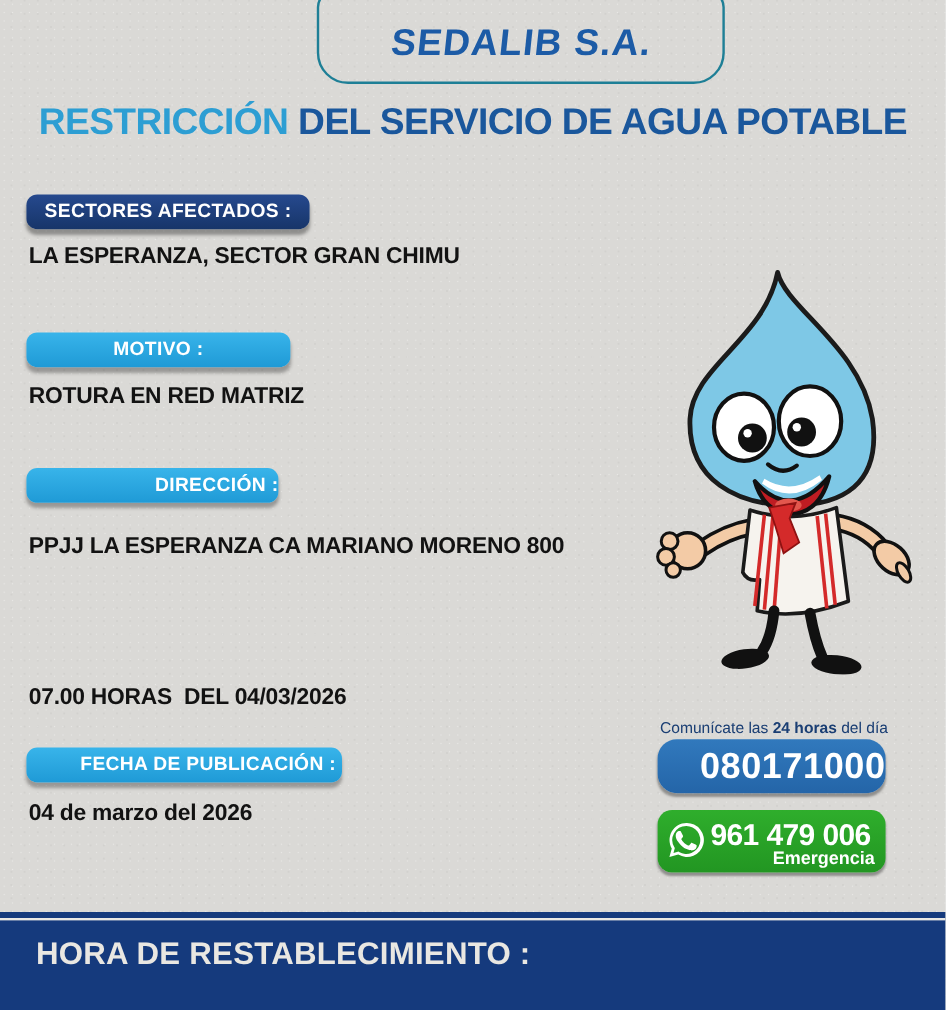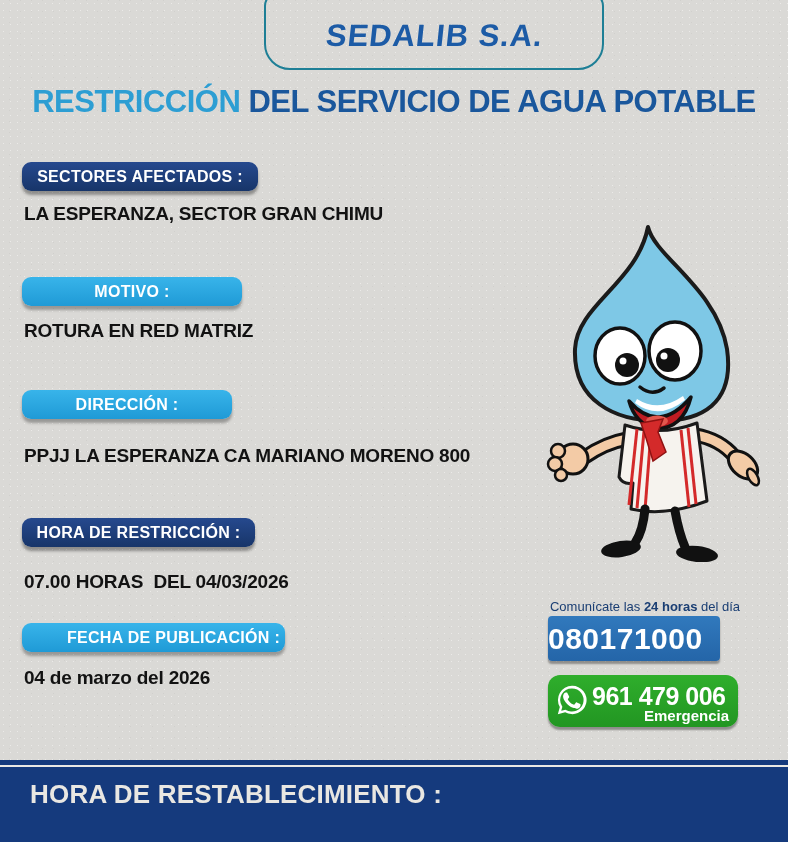--- a/index.html
+++ b/index.html
@@ -42,24 +42,24 @@
     position:absolute; left:24px; color:#121212; font-weight:700; font-size:19px;
     letter-spacing:-.2px; white-space:pre-wrap;
   }
   
   .cc-title{position:absolute; left:540px; top:576px; width:210px; text-align:center;
     color:#1a3e73; font-weight:800; font-size:21px; letter-spacing:.4px; white-space:nowrap;}
   .cc-sub{position:absolute; left:540px; top:599px; width:210px; text-align:center;
     color:#1a3e73; font-size:13px; white-space:nowrap;}
   .cc-sub b{font-weight:800;}
   .btn-phone{
-    position:absolute; left:548px; top:616px; width:172px; height:45px;
-    background:linear-gradient(180deg,#3179bd,#2465a8); border-radius:4px;
+    position:absolute; left:548px; top:616px; width:190px; height:45px;
+    background:linear-gradient(180deg,#3179bd,#2465a8); border-radius:16px;
     box-shadow:0 3px 2px rgba(0,0,0,.35);
-    display:flex; align-items:center; justify-content:flex-start;
+    display:flex; align-items:center; justify-content:flex-end;
     color:#fff; font-weight:800; font-size:30px; letter-spacing:.5px; cursor:pointer;
   }
   .btn-wa{
     position:absolute; left:548px; top:675px; width:190px; height:52px;
     background:linear-gradient(180deg,#2fae2c,#229622); border-radius:12px;
     box-shadow:0 3px 2px rgba(0,0,0,.35); cursor:pointer;
   }
   .wa-icon{position:absolute; left:7px; top:8px; width:34px; height:34px;}
   .wa-number{position:absolute; left:44px; top:7px; color:#fff; font-weight:800; font-size:25px; letter-spacing:-.5px; white-space:nowrap;}
   .wa-label{position:absolute; right:9px; bottom:3px; color:#fff; font-weight:700; font-size:15px;}
@@ -85,28 +85,25 @@
   <div class="pill navy" style="top:162px; width:236px;">
     <span>SECTORES AFECTADOS :</span>
   </div>
   <div class="section-value" style="top:203px;">LA ESPERANZA, SECTOR GRAN CHIMU</div>
 
   <div class="pill sky" style="top:277px; width:220px;">
     <span>MOTIVO :</span>
   </div>
   <div class="section-value" style="top:320px;">ROTURA EN RED MATRIZ</div>
 
-  <div class="pill sky" style="top:390px; width:210px;">
+  <div class="pill sky" style="top:390px; width:210px;justify-content:flex-end;">
     <span>DIRECCIÓN :</span>
   </div>
   <div class="section-value" style="top:445px;">PPJJ LA ESPERANZA CA MARIANO MORENO 800</div>
 
-  <div class="pill navy" style="top:518px; width:233px;">
-    <span>HORA DE RESTRICCIÓN :</span>
-  </div>
   <div class="section-value" style="top:571px;">07.00 HORAS  DEL 04/03/2026</div>
 
   <div class="pill sky" style="top:623px; width:223px;padding-left:40px;">
     <span>FECHA DE PUBLICACIÓN :</span>
   </div>
   <div class="section-value" style="top:667px;">04 de marzo del 2026</div>
 
   <svg class="mascot" viewBox="0 0 230 340" aria-hidden="true">
 
     <path d="M103 6 C110 36 172 68 182 128 C190 184 155 200 115 200 C70 200 28 180 30 128 C32 84 92 62 103 6 Z" fill="#7ec8e6" stroke="#1b1b1b" stroke-width="4" stroke-linejoin="round"></path>

